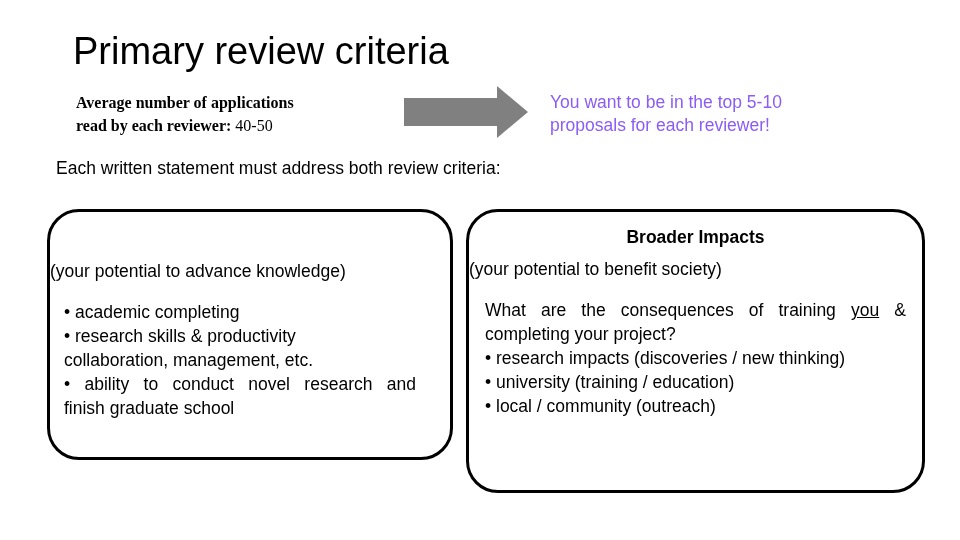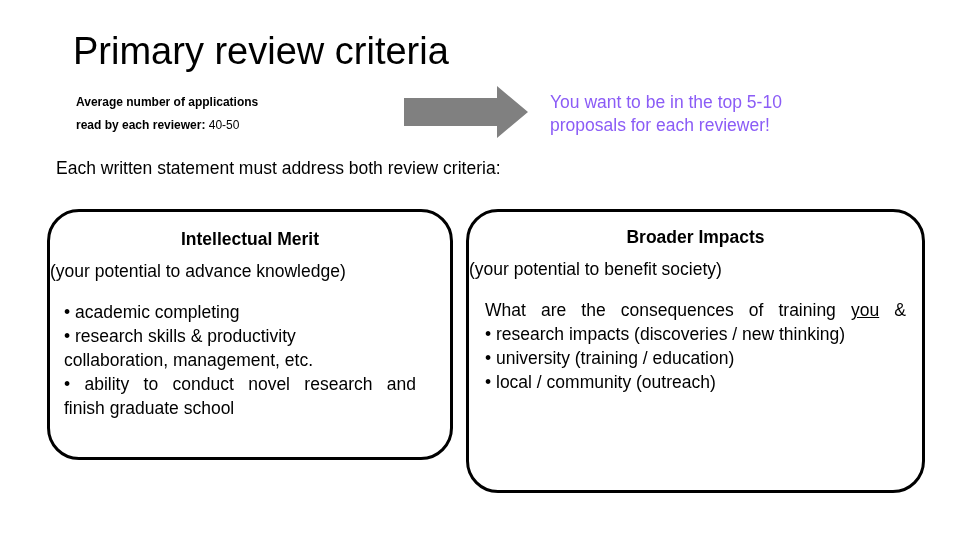--- a/index.html
+++ b/index.html
@@ -20,23 +20,24 @@
       left: 73px;
       top: 28px;
       font-size: 38px;
       line-height: 46px;
       white-space: nowrap;
     }
     .avg {
       position: absolute;
       left: 76px;
       top: 91px;
-      font-size: 12px;
+      font-size: 16px;
       line-height: 23px;
       white-space: nowrap;
+      font-family: Liberation Serif, serif;
     }
     .avg b { font-weight: bold; }
     .arrow {
       position: absolute;
       left: 404px;
       top: 86px;
       width: 124px;
       height: 52px;
     }
     .top-note {
@@ -111,33 +112,33 @@
 </svg>
 
 <div class="top-note">
   <span class="line">You want to be in the top 5-10</span>
   <span class="line">proposals for each reviewer!</span>
 </div>
 
 <div class="intro">Each written statement must address both review criteria:</div>
 
 <div class="box box-left">
-  <div class="box-title">Intellectual Merit</div>
   <div class="box-sub">(your potential to advance knowledge)</div>
   <div class="box-body">
     <span class="line">• academic completing</span>
     <span class="line">• research skills &amp; productivity</span>
     <span class="line">collaboration, management, etc.</span>
     <span class="line just">• ability to conduct novel research and</span>
     <span class="line">finish graduate school</span>
   </div>
 </div>
 
 <div class="box box-right">
   <div class="box-title">Broader Impacts</div>
   <div class="box-sub">(your potential to benefit society)</div>
   <div class="box-body">
     <span class="line just"><span>What are the consequences of training</span> <u>you</u> <span>&amp;</span></span>
+    <span class="line">completing your project?</span>
     <span class="line">• research impacts (discoveries / new thinking)</span>
     <span class="line">• university (training / education)</span>
     <span class="line">• local / community (outreach)</span>
   </div>
 </div>
 
 </body></html>

